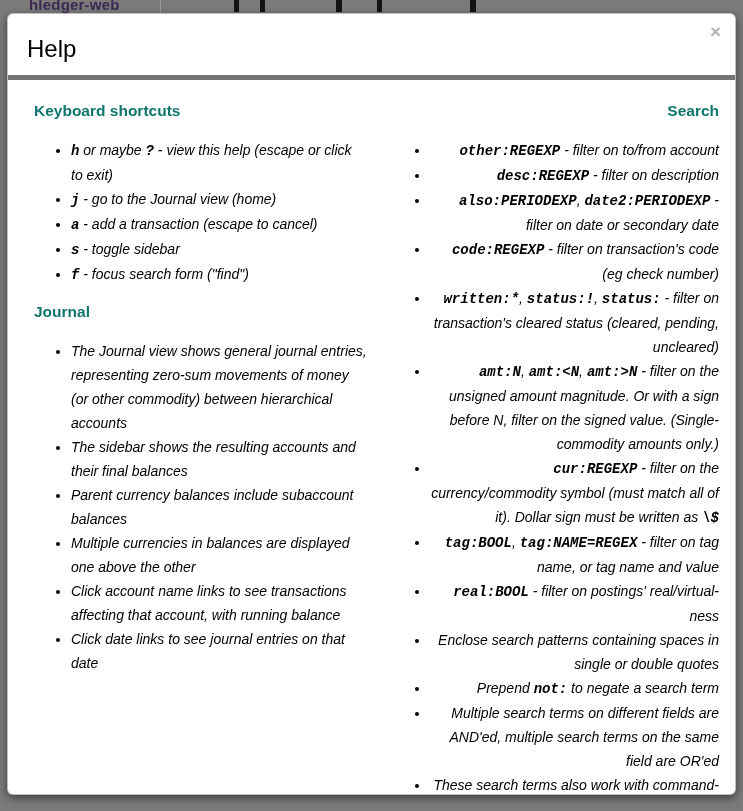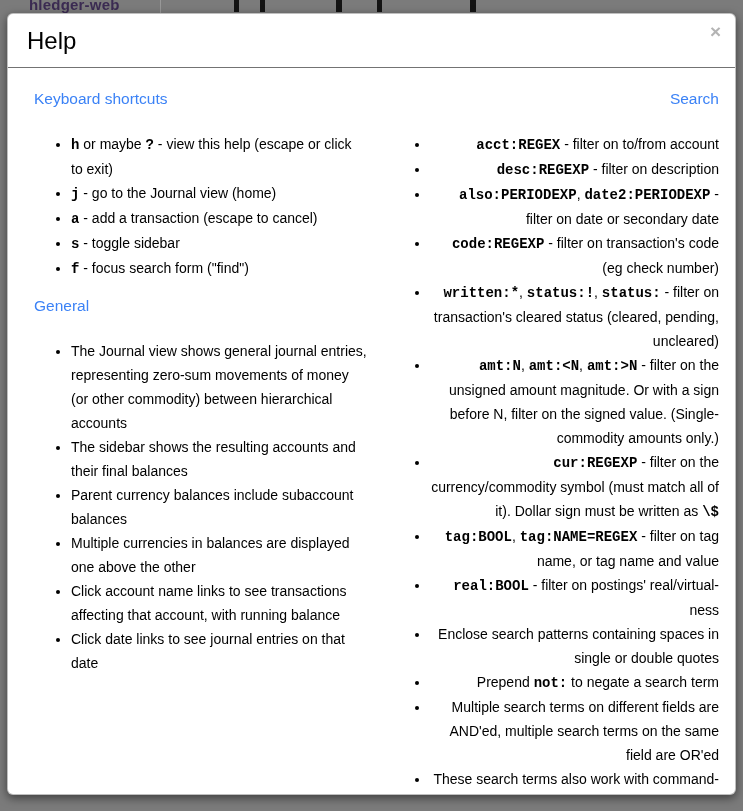--- a/index.html
+++ b/index.html
@@ -33,22 +33,22 @@
     width: 729px; height: 782px;
     box-sizing: border-box;
     background: #fff;
     border: 1px solid rgba(0,0,0,.25);
     border-radius: 6px;
     box-shadow: 0 3px 10px rgba(0,0,0,.5);
     overflow: hidden;
   }
   .modal-header {
     position: relative;
-    padding: 12px 20px 11px 19px;
-    border-bottom: 1px solid #737373;
+    padding: 20px 20px 11px 19px;
+    border-bottom: 5px solid #737373;
   }
   .modal-title {
     margin: 0;
     font-size: 24px; font-weight: 500; line-height: 30px;
     color: #000;
   }
   .close {
     position: absolute; top: 8px; right: 14px;
     font-size: 19px; font-weight: bold;
     color: #b4b4b4;
@@ -59,27 +59,28 @@
     display: flex;
     padding: 6px 16px 20px 26px;
     box-sizing: border-box;
   }
   .col { box-sizing: border-box; }
   .col-left  { width: 347px; padding-right: 14px; flex: 0 0 auto; }
   .col-right { flex: 1 1 auto; padding-left: 12px; text-align: right; }
 
   .section-heading {
     margin: 16px 0 0;
-    font-size: 15.5px; font-weight: 400; line-height: 18px;
-    color: #3b82f6;
+    font-size: 15.5px; font-weight: 700; line-height: 18px;
+    color: #0f766e;
   }
   ul.help-list {
-    margin: 24px 0 0;
+    margin: 18px 0 0;
     padding-left: 37px;
     list-style: disc;
+    font-style: italic;
   }
   ul.help-list li {
     font-size: 14px;
     line-height: 24px;
     color: #000;
   }
   ul.help-list code {
     font-family: "Liberation Mono", monospace;
     font-weight: 700;
     font-size: 14px;
@@ -107,34 +108,34 @@
   <div class="modal-body">
     <div class="col col-left" id="col-left">
         <h4 class="section-heading">Keyboard shortcuts</h4>
         <ul class="help-list">
           <li><code>h</code><span> or maybe </span><code>?</code><span> - view this help (escape or click to exit)</span></li>
           <li><code>j</code><span> - go to the Journal view (home)</span></li>
           <li><code>a</code><span> - add a transaction (escape to cancel)</span></li>
           <li><code>s</code><span> - toggle sidebar</span></li>
           <li><code>f</code><span> - focus search form ("find")</span></li>
         </ul>
-        <h4 class="section-heading">General</h4>
+        <h4 class="section-heading">Journal</h4>
         <ul class="help-list">
           <li><span>The Journal view shows general journal entries, representing zero-sum movements of money (or other commodity) between hierarchical accounts</span></li>
           <li><span>The sidebar shows the resulting accounts and their final balances</span></li>
           <li><span>Parent currency balances include subaccount balances</span></li>
           <li><span>Multiple currencies in balances are displayed one above the other</span></li>
           <li><span>Click account name links to see transactions affecting that account, with running balance</span></li>
           <li><span>Click date links to see journal entries on that date</span></li>
         </ul>
       </div>
     <div class="col col-right" id="col-right">
         <h4 class="section-heading">Search</h4>
         <ul class="help-list">
-          <li><code>acct:REGEX</code><span> - filter on to/from account</span></li>
+          <li><code>other:REGEXP</code><span> - filter on to/from account</span></li>
           <li><code>desc:REGEXP</code><span> - filter on description</span></li>
           <li><code>also:PERIODEXP</code><span>, </span><code>date2:PERIODEXP</code><span> - filter on date or secondary date</span></li>
           <li><code>code:REGEXP</code><span> - filter on transaction's code (eg check number)</span></li>
           <li><code>written:*</code><span>, </span><code>status:!</code><span>, </span><code>status:</code><span> - filter on transaction's cleared status (cleared, pending, uncleared)</span></li>
           <li><code>amt:N</code><span>, </span><code>amt:&lt;N</code><span>, </span><code>amt:&gt;N</code><span> - filter on the unsigned amount magnitude. Or with a sign before N, filter on the signed value. (Single-commodity amounts only.)</span></li>
           <li><code>cur:REGEXP</code><span> - filter on the currency/commodity symbol (must match all of it). Dollar sign must be written as </span><code>\$</code></li>
           <li><code>tag:BOOL</code><span>, </span><code>tag:NAME=REGEX</code><span> - filter on tag name, or tag name and value</span></li>
           <li><code>real:BOOL</code><span> - filter on postings' real/virtual-ness</span></li>
           <li><span>Enclose search patterns containing spaces in single or double quotes</span></li>
           <li><span>Prepend </span><code>not:</code><span> to negate a search term</span></li>

